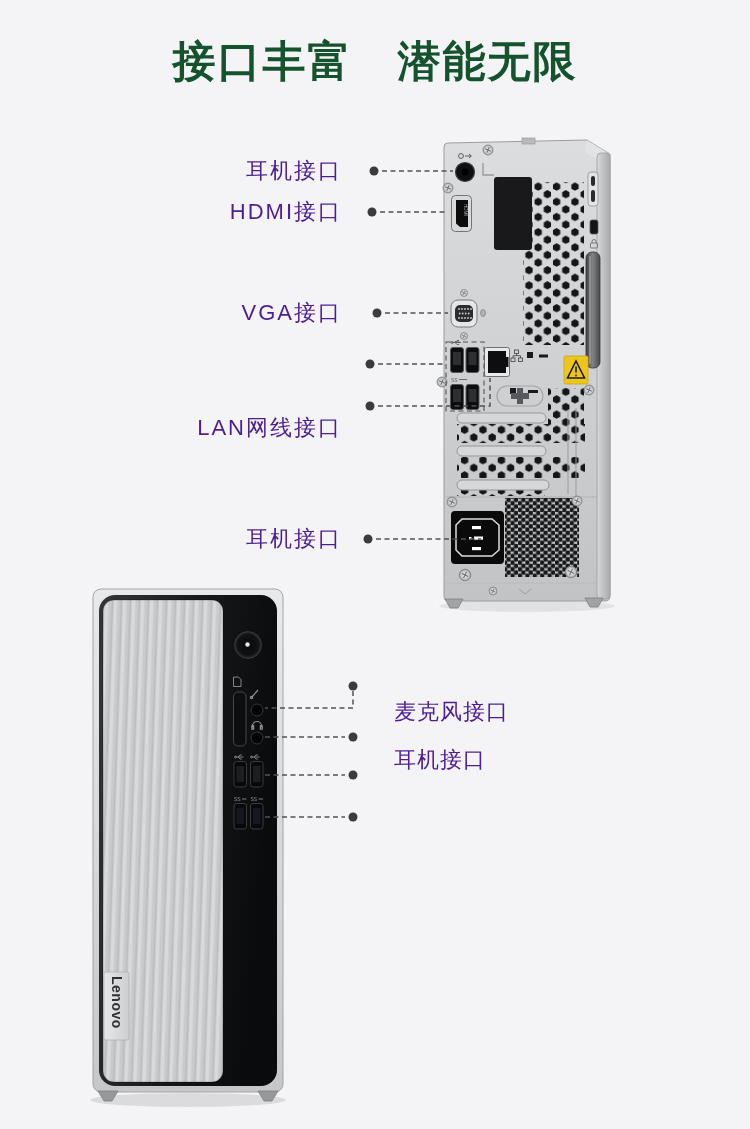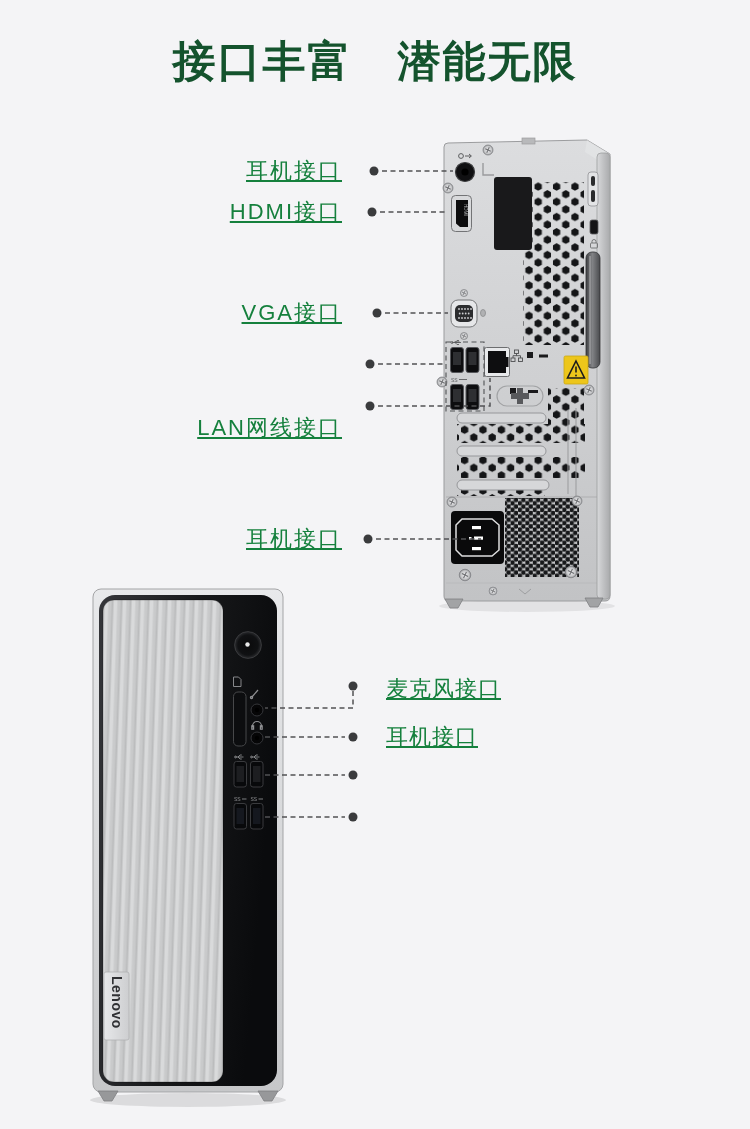--- a/index.html
+++ b/index.html
@@ -8,25 +8,25 @@
     background:#f4f4f6;overflow:hidden;
     font-family:"Liberation Sans","DejaVu Sans",sans-serif;
   }
   .title{
     position:absolute;top:33px;left:0;width:100%;margin:0;
     text-align:center;font-size:43px;font-weight:bold;
     color:#14532d;letter-spacing:2px;white-space:pre;
   }
   .scene{position:absolute;left:0;top:0;}
   .lbl{
-    position:absolute;font-size:22px;font-weight:300;color:#15803d;
-    white-space:nowrap;transform:translateY(-50%);line-height:1;text-decoration:underline;
+    position:absolute;font-size:22px;font-weight:300;color:#4c1d95;
+    white-space:nowrap;transform:translateY(-50%);line-height:1;
   }
   .lbl.rear{right:408px;text-align:right;letter-spacing:2px;}
-  .lbl.front{left:386px;letter-spacing:1px;}
+  .lbl.front{left:394px;letter-spacing:1px;margin-top:23px;}
 </style>
 </head>
 <body>
 
 <div class="page">
 
   <h1 class="title">接口丰富　潜能无限</h1>
 
   <div class="lbl rear" style="top:171px">耳机接口</div>
   <div class="lbl rear" style="top:212px">HDMI接口</div>

